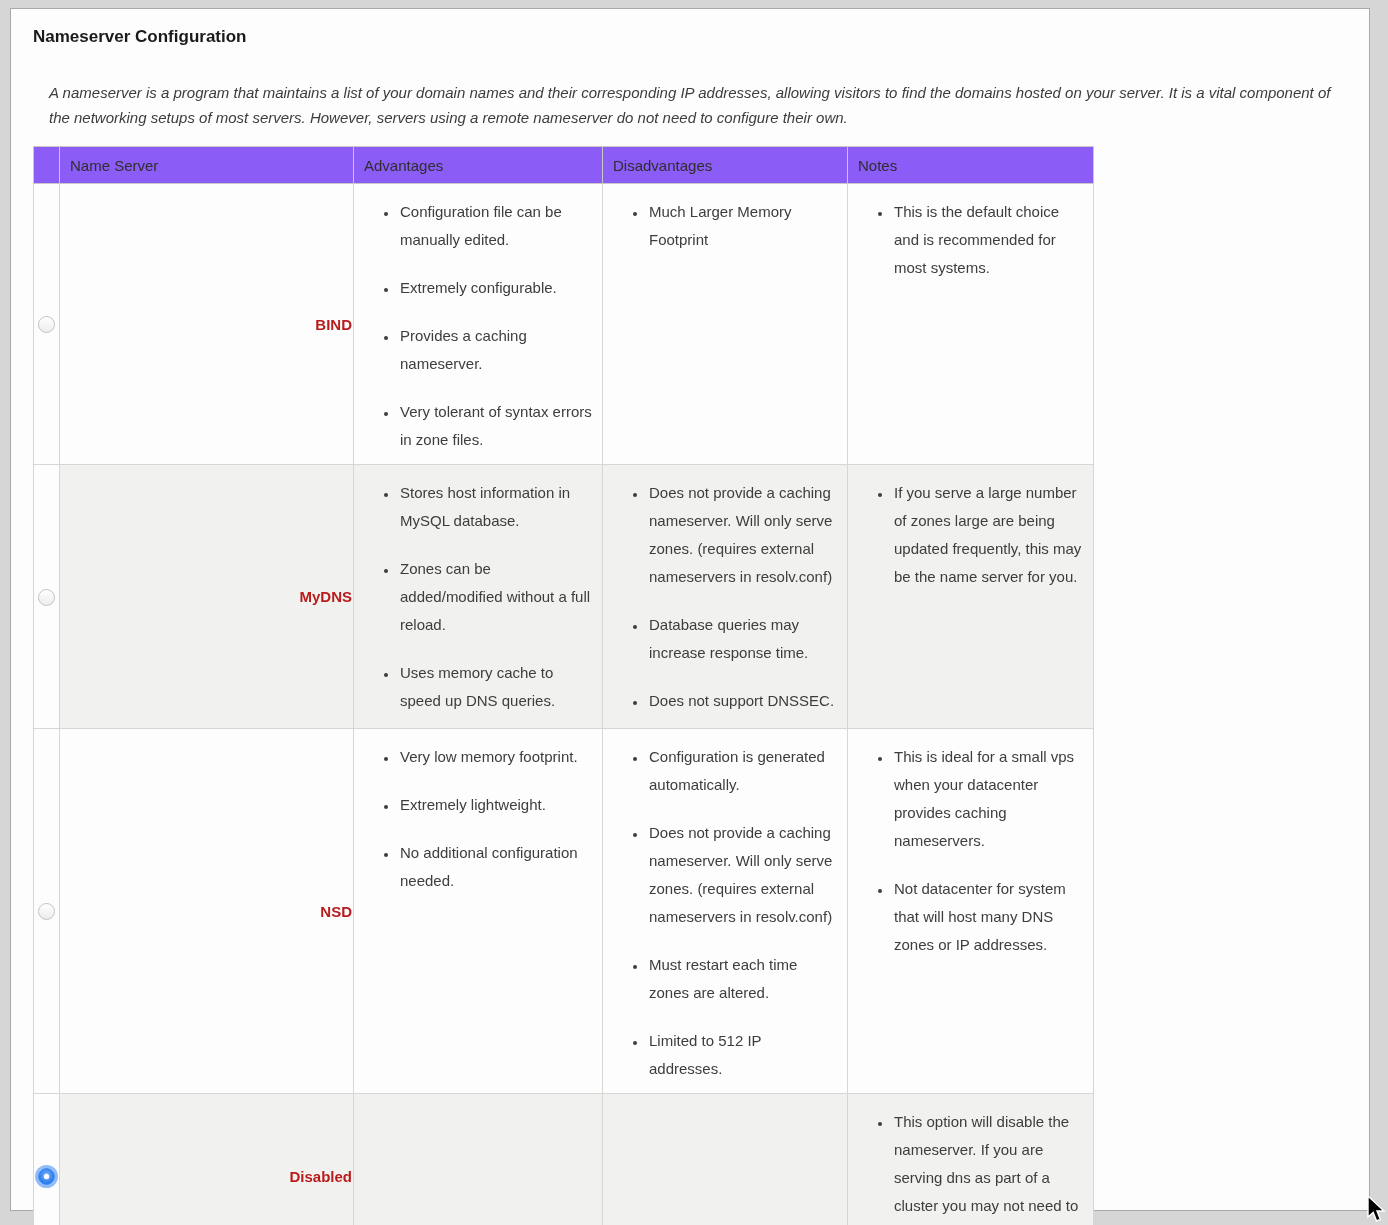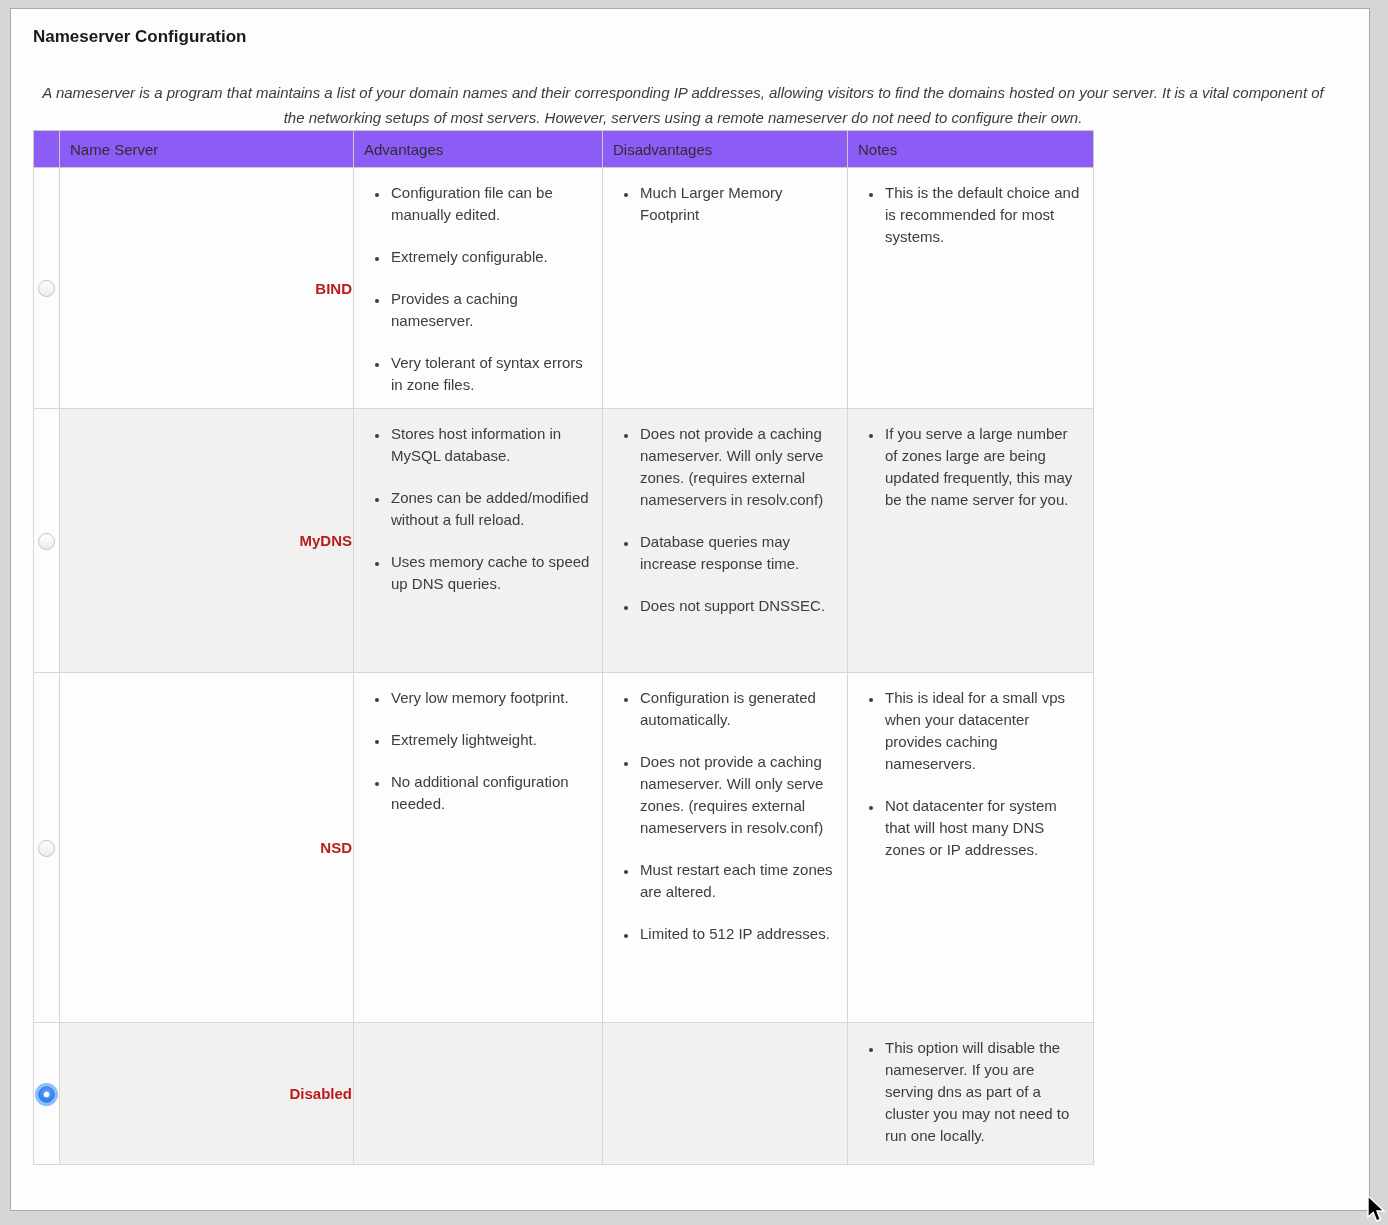--- a/index.html
+++ b/index.html
@@ -11,21 +11,21 @@
   }
   .panel{
     position:absolute;left:10px;top:8px;width:1360px;height:1203px;
     box-sizing:border-box;background:#fdfdfd;border:1px solid #a9a9a9;
     padding:18px 0 0 22px;
   }
   .page-title{
     margin:0 0 33px 0;font-size:17px;font-weight:bold;color:#1a1a1a;
   }
   .intro{
-    margin:0;width:1300px;font-style:italic;font-size:15px;line-height:25px;color:#3c3c3c;text-align:center;
+    margin:16px;width:1300px;font-style:italic;font-size:15px;line-height:25px;color:#3c3c3c;
   }
   .instruction{
     margin:32px 0 21px 0;font-size:15px;color:#2e2e2e;
   }
   table.ns-table{
     border-collapse:collapse;table-layout:fixed;width:1060px;background:#fdfdfd;
   }
   .ns-table th{
     box-sizing:border-box;height:37px;background:#8b5cf6;border:1px solid #c9c9c7;
     font-size:15px;font-weight:normal;color:#2e2e2e;text-align:left;padding:8px 10px;
@@ -36,21 +36,21 @@
   .radio-cell{
     width:26px;background:#fdfdfd;vertical-align:middle;text-align:center;padding:0;
   }
   .name-cell{
     vertical-align:middle;text-align:right;font-weight:bold;font-size:15px;color:#b91c1c;
   }
   .list-cell{
     vertical-align:top;padding:14px 10px 10px 6px;font-size:15px;color:#3d3d3d;
   }
   .list-cell ul{margin:0;padding:0 0 0 25px}
-  .list-cell li{margin:0 0 20px 4px;line-height:22px;padding-left:2px}
+  .list-cell li{margin:0 0 20px 13px;line-height:28px;padding-left:2px}
   .list-cell li:last-child{margin-bottom:0}
   .list-cell li::marker{font-size:12px;color:#3d3d3d}
   tbody tr:nth-child(even) .name-cell,
   tbody tr:nth-child(even) .list-cell{background:#f1f1ef}
   tbody tr:nth-child(odd) .name-cell,
   tbody tr:nth-child(odd) .list-cell{background:#fdfdfd}
   tbody tr:nth-child(1){height:241px}
   tbody tr:nth-child(2){height:264px}
   tbody tr:nth-child(3){height:350px}
   tbody tr:nth-child(4){height:142px}

